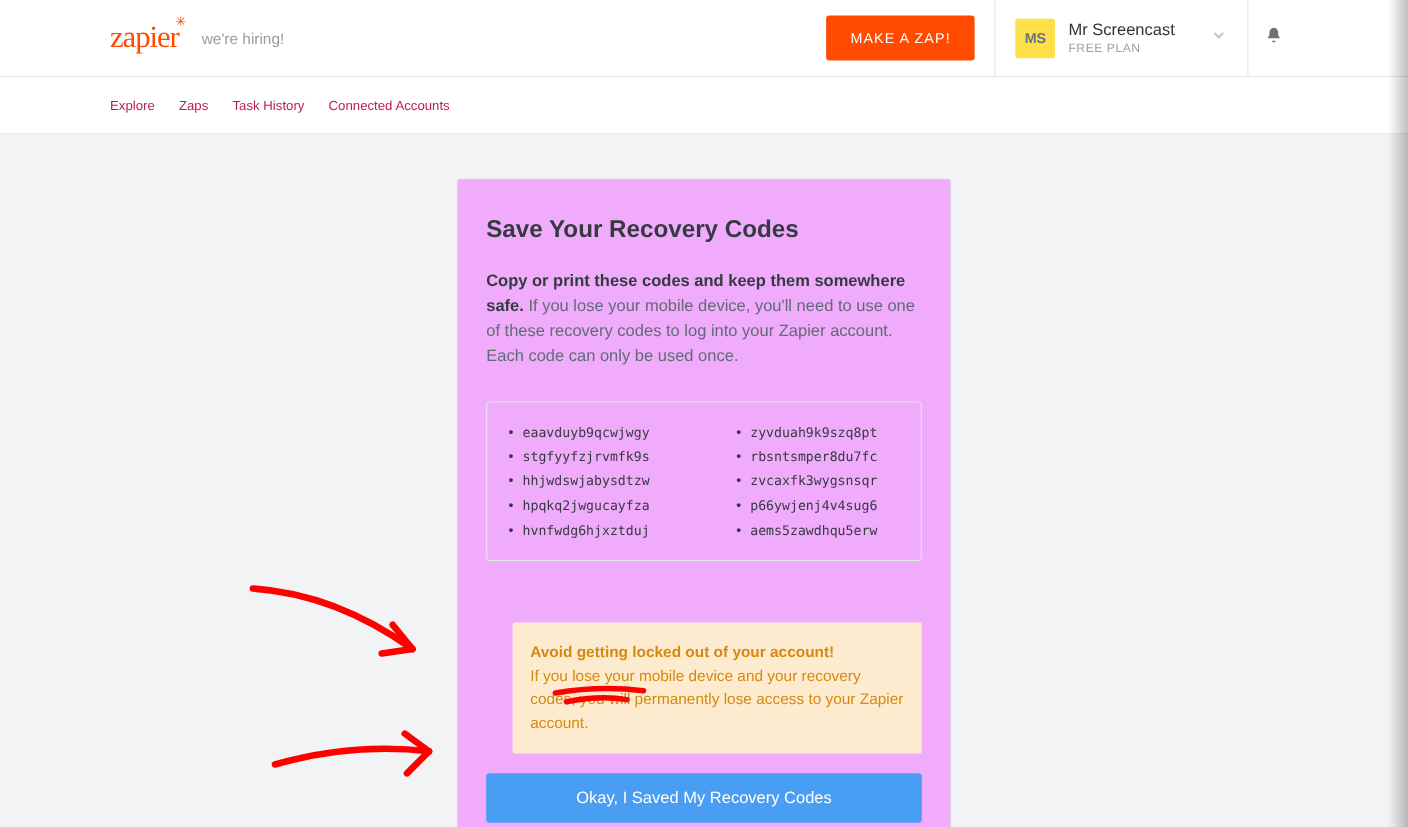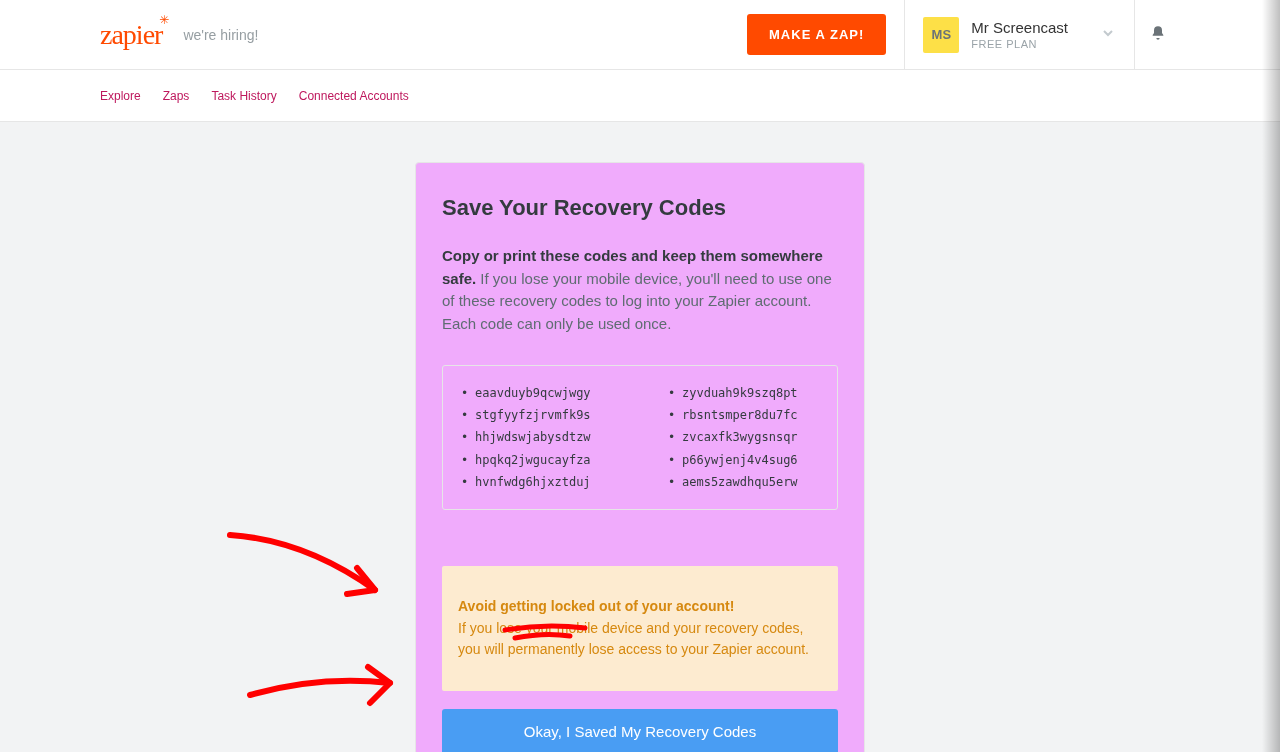--- a/index.html
+++ b/index.html
@@ -3,42 +3,42 @@
 <meta charset="utf-8">
 <style>
   * { box-sizing: border-box; margin: 0; padding: 0; }
   html, body { width: 1280px; height: 752px; font-family: -apple-system, BlinkMacSystemFont, "Segoe UI", Helvetica, Arial, sans-serif; background:#f2f3f4; color:#333; overflow:hidden;}
   .topbar { background:#fff; height:70px; border-bottom:1px solid #e6e6e6; display:flex; align-items:center; padding:0 100px; }
   .logo-wrap { display:flex; align-items:center; gap:21px;}
   .logo { font-family: Georgia, "Times New Roman", serif; font-size:28px; color:#ff4a00; font-weight:500; letter-spacing:-1px; position:relative; }
   .logo-star { position:absolute; top:-6px; right:-6px; font-size:12px; color:#ff4a00;}
   .hiring { color:#969ea2; font-size:14px; }
   .spacer { flex:1; }
-  .make-zap { background:#ff4a00; color:#fff; border:none; padding:13px 22px; font-weight:700; font-size:13px; letter-spacing:1px; border-radius:3px; cursor:pointer;}
+  .make-zap { background:#ff4a00; color:#fff; border:none; padding:13px 22px; font-weight:400; font-size:13px; letter-spacing:1px; border-radius:3px; cursor:pointer;}
   .divider-v { width:1px; height:70px; background:#e6e6e6; margin:0 18px;}
   .user-box { display:flex; align-items:center; gap:12px; cursor:pointer;}
   .avatar { width:36px; height:36px; background:#fde047; color:#6b7378; font-weight:600; font-size:13px; display:flex; align-items:center; justify-content:center; border-radius:2px;}
   .user-info .name { font-size:15px; color:#333;}
   .user-info .plan { font-size:11px; color:#9aa3a8; letter-spacing:0.5px; margin-top:2px;}
   .chevron { color:#c3cace; margin-left:20px;}
   .bell-wrap { width:46px; display:flex; align-items:center; justify-content:center; border-left:1px solid #e6e6e6; height:70px; margin-left:18px; cursor:pointer;}
   .bell { color:#6b7378; }
   .navbar { background:#fff; height:52px; display:flex; align-items:center; padding:0 100px; gap:22px; border-bottom:1px solid #e6e6e6;}
   .navbar a { color:#be185d; font-size:12px; text-decoration:none; font-weight:400; cursor:pointer;}
   .content { display:flex; justify-content:center; padding:40px 0 60px 0;}
   .card { background:#f0abfc; border:1px solid #e6e6e6; border-radius:4px; width:450px; padding:32px 26px 26px 26px;}
   .card h1 { font-size:22px; color:#343b3f; font-weight:700; margin-bottom:24px;}
   .intro { font-size:15px; color:#5f6c72; line-height:1.5; margin-bottom:30px;}
   .intro b { color:#343b3f; font-weight:700;}
   .codes-box { border:1px solid #e6e6e6; border-radius:3px; padding:16px 8px; display:flex; gap:36px;}
   .codes-col { flex:1; }
   .codes-col ul { list-style:none; padding-left:24px;}
   .codes-col li { font-family: ui-monospace, Menlo, Consolas, monospace; font-size:12px; color:#343b3f; line-height:1.85; position:relative;}
   .codes-col li::before { content:"•"; position:absolute; left:-14px; color:#343b3f;}
-  .alert { background:#fdebd0; border-radius:2px; padding:30px 16px; margin-top:56px; font-size:14px; line-height:1.55;}
+  .alert { background:#fdebd0; border-radius:2px; padding:16px 16px; margin-top:56px; font-size:14px; line-height:1.55;margin-left:24px;}
   .alert .alert-title { color:#d68910; font-weight:700;}
   .alert .alert-body { color:#d68910;}
   .btn-primary { display:block; width:100%; background:#499df3; color:#fff; border:none; padding:14px; font-size:15px; border-radius:3px; margin-top:18px; cursor:pointer; font-weight:500;}
   .right-shadow { position:absolute; top:0; right:0; width:18px; height:752px; background:linear-gradient(to right, rgba(0,0,0,0) 0%, rgba(0,0,0,0.25) 100%); pointer-events:none;}
   svg.arrow { position:absolute; pointer-events:none; }
 </style>
 </head>
 <body>
 
 <div class="topbar">

